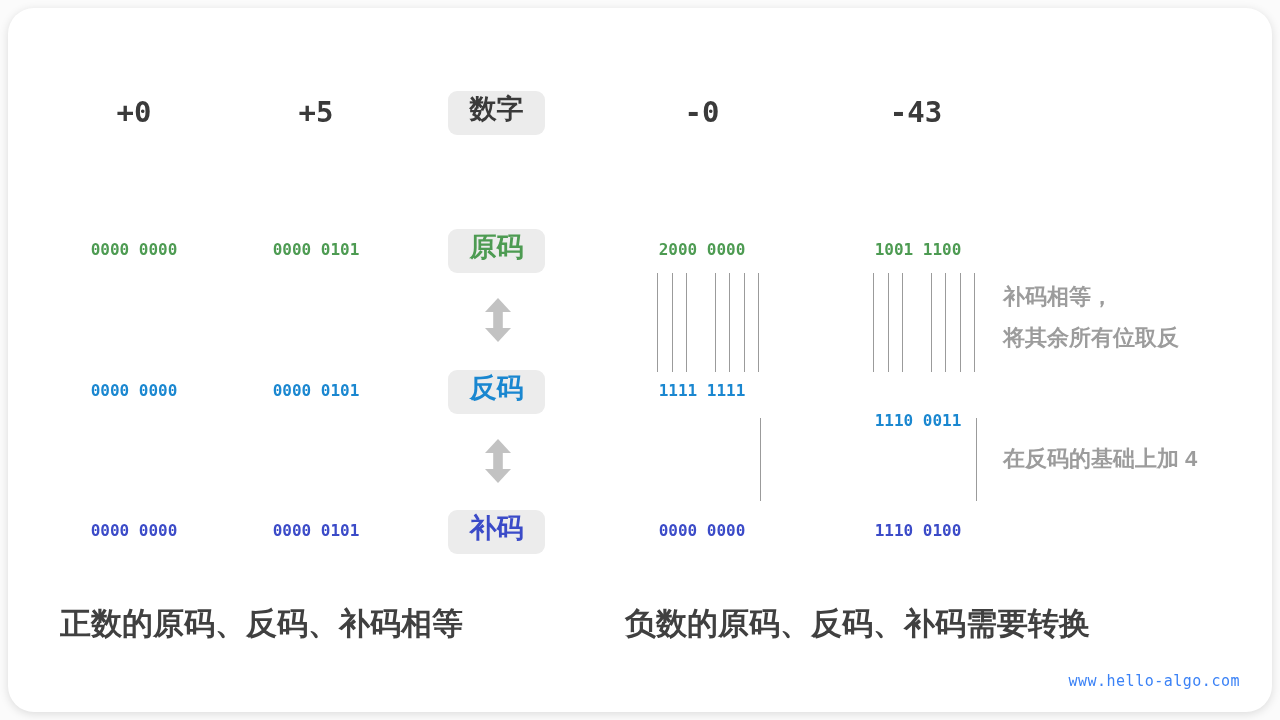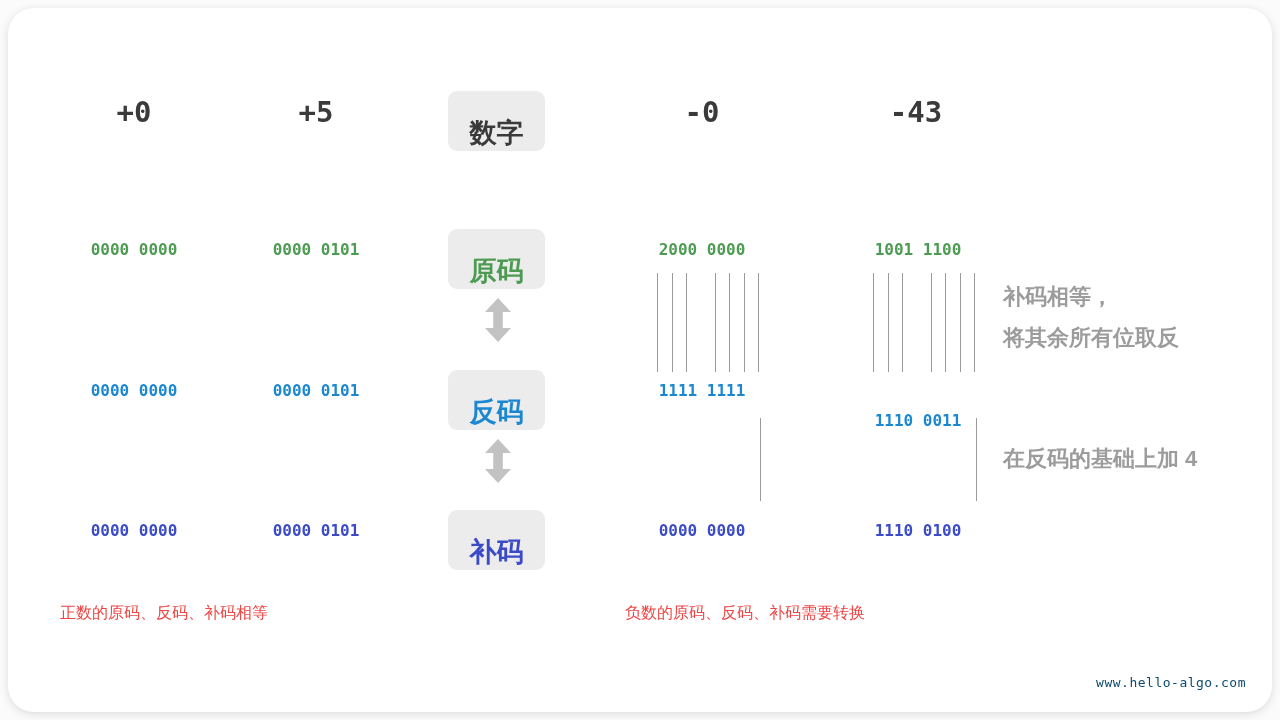--- a/index.html
+++ b/index.html
@@ -12,47 +12,47 @@
     position:absolute;left:8px;top:8px;width:1264px;height:704px;
     background:#ffffff;border-radius:26px;
     box-shadow:0 2px 10px rgba(0,0,0,0.13);
   }
   .hdr{
     position:absolute;width:140px;text-align:center;
     font-family:"DejaVu Sans Mono",monospace;font-weight:bold;
     font-size:29px;color:#3a3a3a;line-height:36px;
   }
   .labelbox{
-    position:absolute;left:440px;width:97px;height:60px;
+    position:absolute;left:440px;width:97px;height:44px;
     background:#ececec;border-radius:9px;
-    display:flex;align-items:flex-end;justify-content:center;
+    display:flex;align-items:flex-start;justify-content:center;
     font-weight:bold;font-size:27px;color:#3a3a3a;
   }
   .bin{
     position:absolute;width:140px;text-align:center;
     font-family:"DejaVu Sans Mono",monospace;font-weight:bold;
     font-size:16px;line-height:30px;white-space:pre;
   }
   .c-green{color:var(--green,#4d9b52);}
   .c-blue{color:var(--blue,#1a87d0);}
   .c-indigo{color:var(--indigo,#3b4bc8);}
   .vline{position:absolute;width:1px;background:#9b9b9b;}
   .arrow{position:absolute;left:476px;width:28px;height:44px;}
   .note{
     position:absolute;left:995px;font-weight:bold;font-size:22px;
     color:#9c9c9c;line-height:41px;white-space:nowrap;
   }
   .caption{
-    position:absolute;font-weight:normal;font-size:16px;
-    color:#ef4444;white-space:nowrap;
+    position:absolute;font-weight:bold;font-size:31px;
+    color:#404040;white-space:nowrap;
   }
   .watermark{
-    position:absolute;right:26px;bottom:22px;
-    font-family:"DejaVu Sans Mono",monospace;font-size:13px;
-    color:#0c4a6e;letter-spacing:0.5px;
+    position:absolute;right:32px;bottom:22px;
+    font-family:"DejaVu Sans Mono",monospace;font-size:15px;
+    color:#3b82f6;letter-spacing:0.5px;
   }
 </style>
 </head>
 <body>
 
 <div class="canvas">
   <div class="card">
 
     <div class="hdr" style="left:56px;top:86px;">+0</div>
     <div class="hdr" style="left:238px;top:86px;">+5</div>

